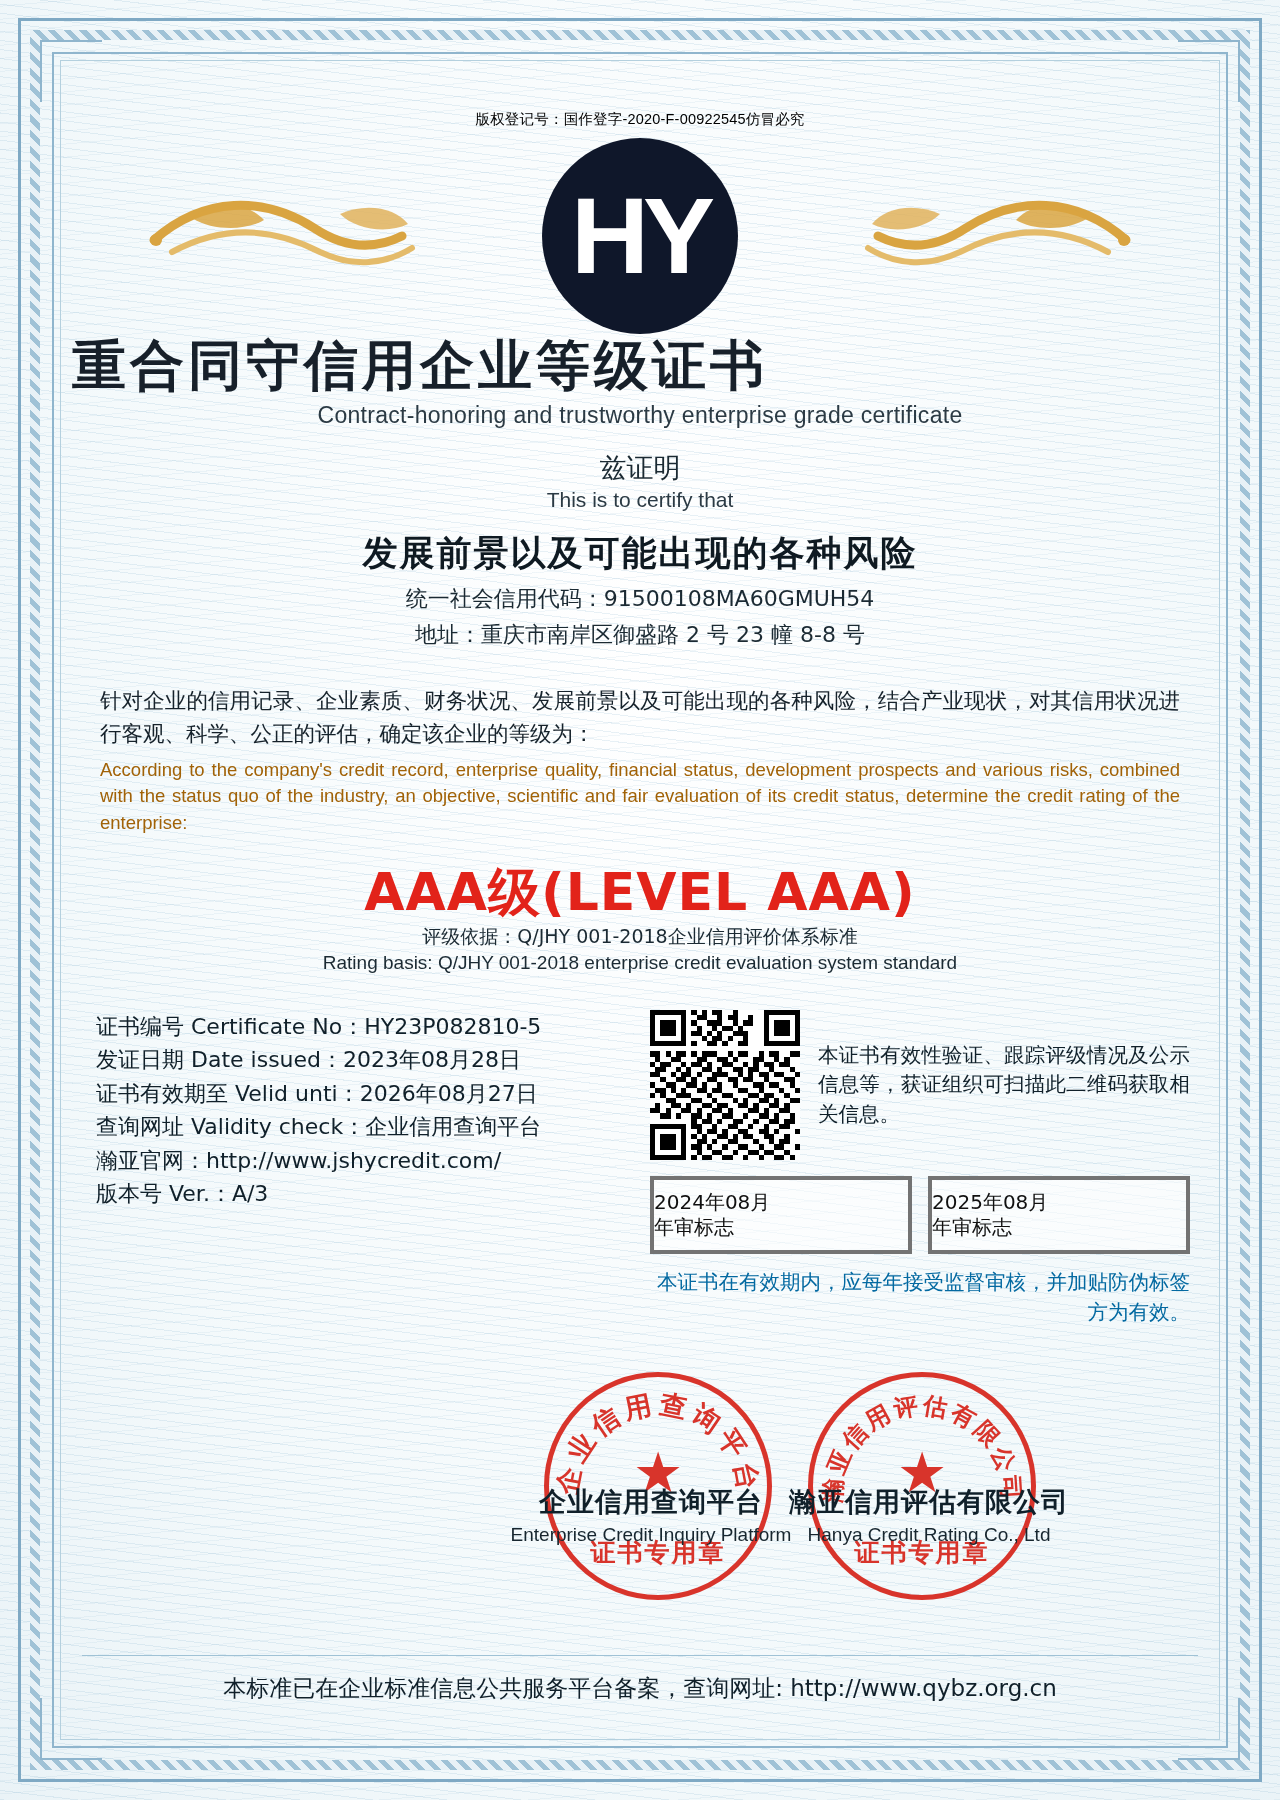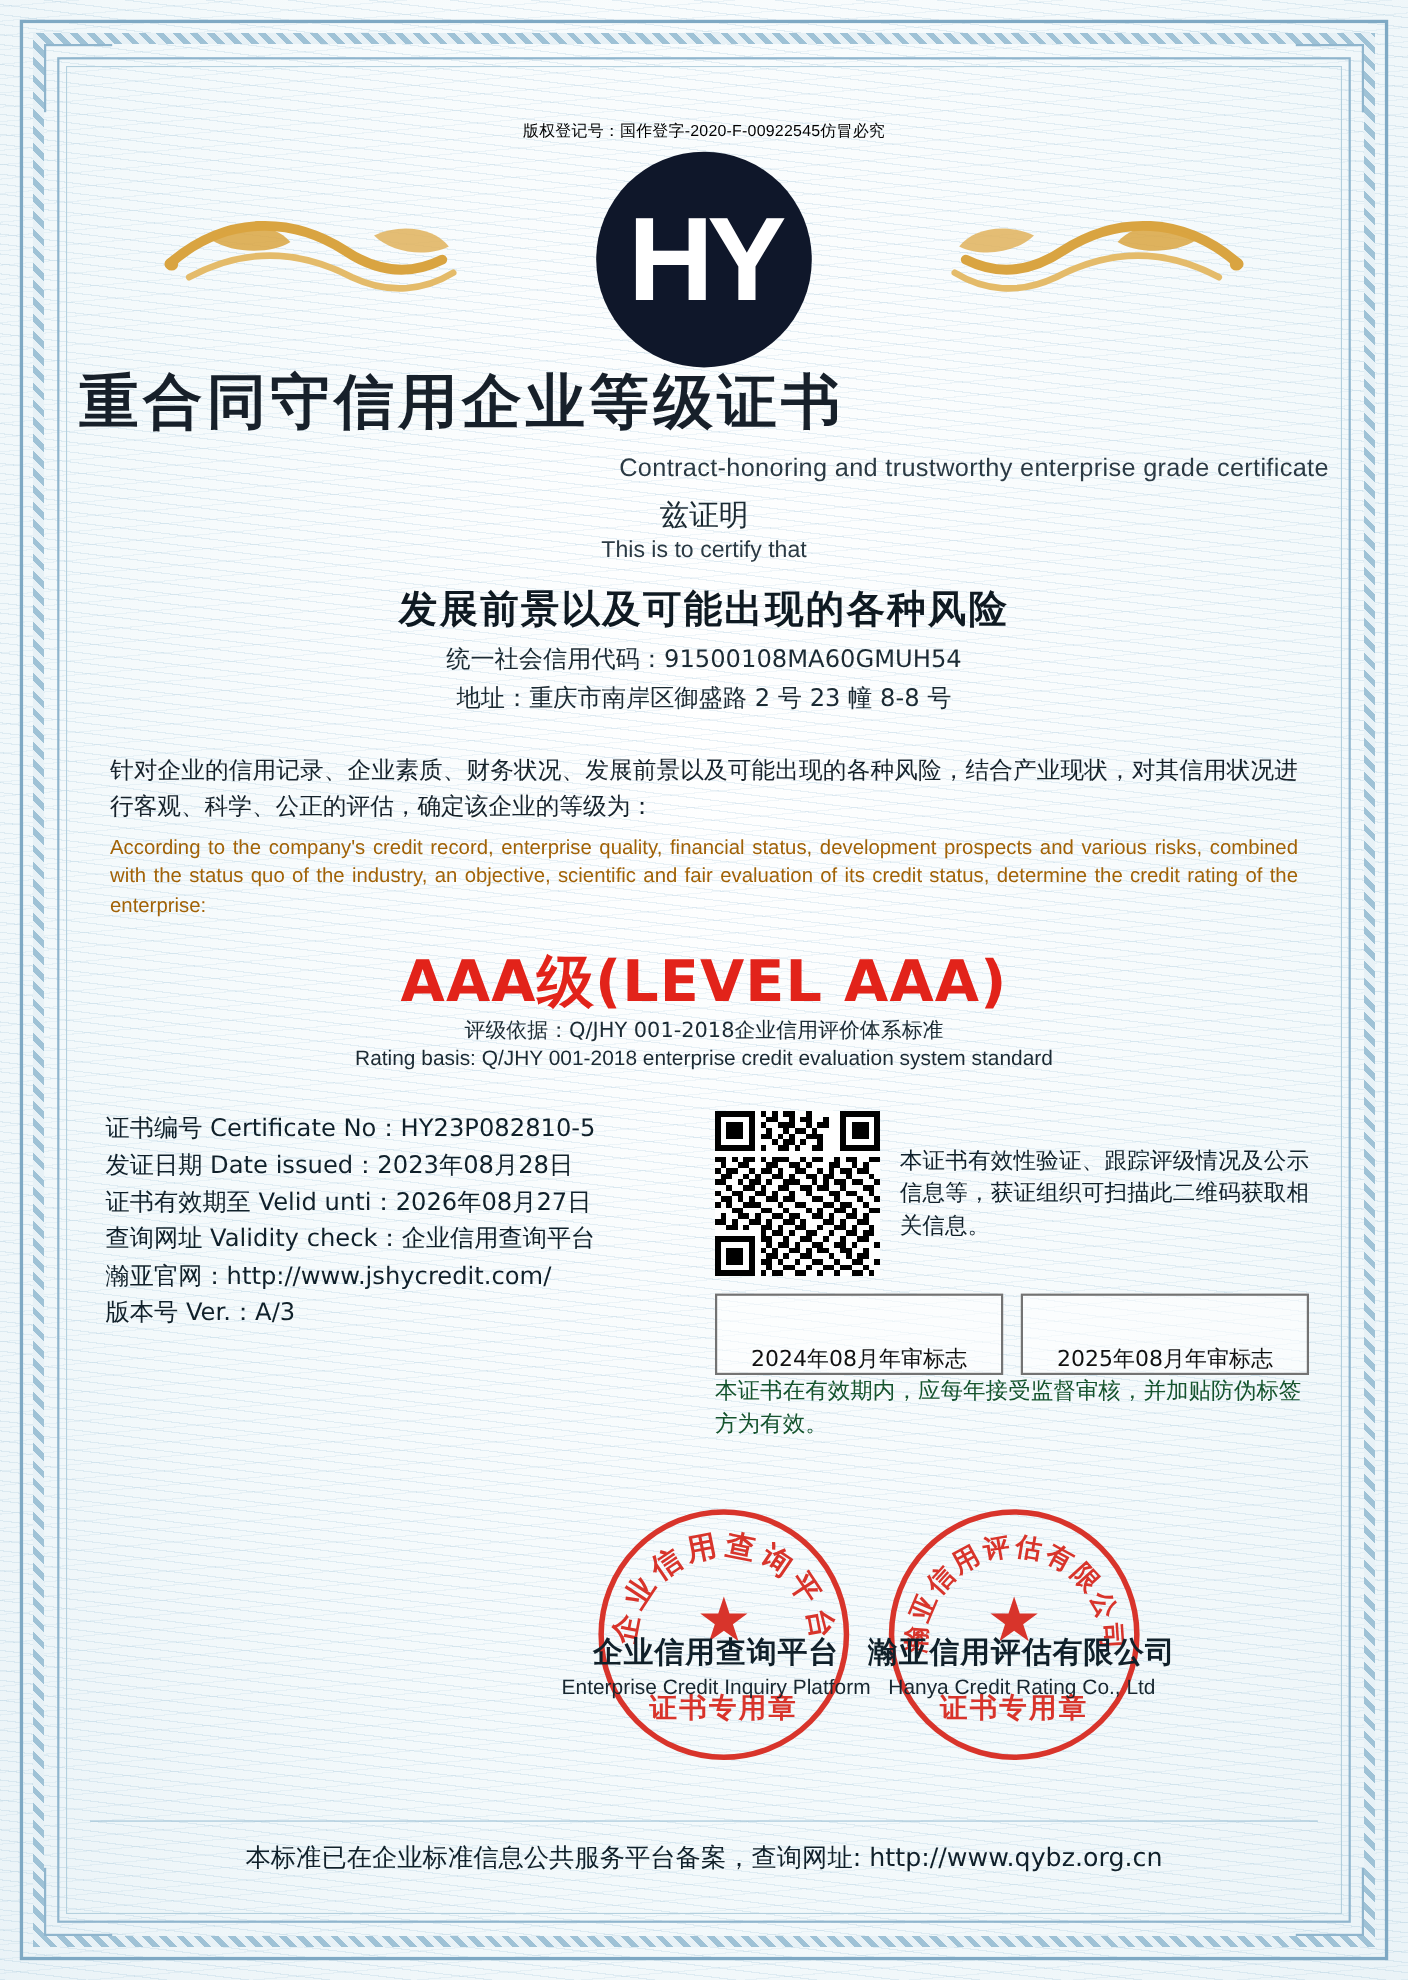--- a/index.html
+++ b/index.html
@@ -133,25 +133,24 @@
     font-size: 54px;
     font-weight: 700;
     color: #17202a;
     letter-spacing: 4px;
     font-family: "DejaVu Sans", sans-serif;
   }
   .title-en {
     position: absolute;
     top: 334px;
     left: 0; right: 0;
-    text-align: right;
+    text-align: center;
     font-size: 23px;
     color: #2b3a44;
     letter-spacing: 0.3px;
-    margin-top: 10px;
   }
 
   .certify-cn {
     position: absolute;
     top: 382px; left: 0; right: 0;
     text-align: center;
     font-size: 27px;
     color: #1b2a33;
     font-family: "DejaVu Sans", sans-serif;
   }
@@ -273,37 +272,39 @@
     font-family: "DejaVu Sans", sans-serif;
     text-align: justify;
   }
   .stamps-row {
     display: flex;
     gap: 16px;
     margin-top: 16px;
   }
   .year-box {
     flex: 1;
-    border: 2px solid #737373;
+    border: 4px solid #737373;
     height: 70px;
     display: flex;
-    flex-direction: row;
-    align-items: flex-end;
+    flex-direction: column;
+    align-items: flex-start;
     justify-content: center;
     font-size: 20px;
     color: #101010;
     font-family: "DejaVu Sans", sans-serif;
     line-height: 1.25;
     background: rgba(255,255,255,0.55);
   }
   .qr-footnote {
+    margin-top: 14px;
     font-size: 20.5px;
     line-height: 1.45;
-    color: #14532d;
-    font-family: "DejaVu Sans", sans-serif;
+    color: #0369a1;
+    font-family: "DejaVu Sans", sans-serif;
+    text-align: right;
   }
 
   
   .seals {
     position: absolute;
     bottom: 128px;
     left: 24px; right: 24px;
     height: 240px;
   }
   .org {

